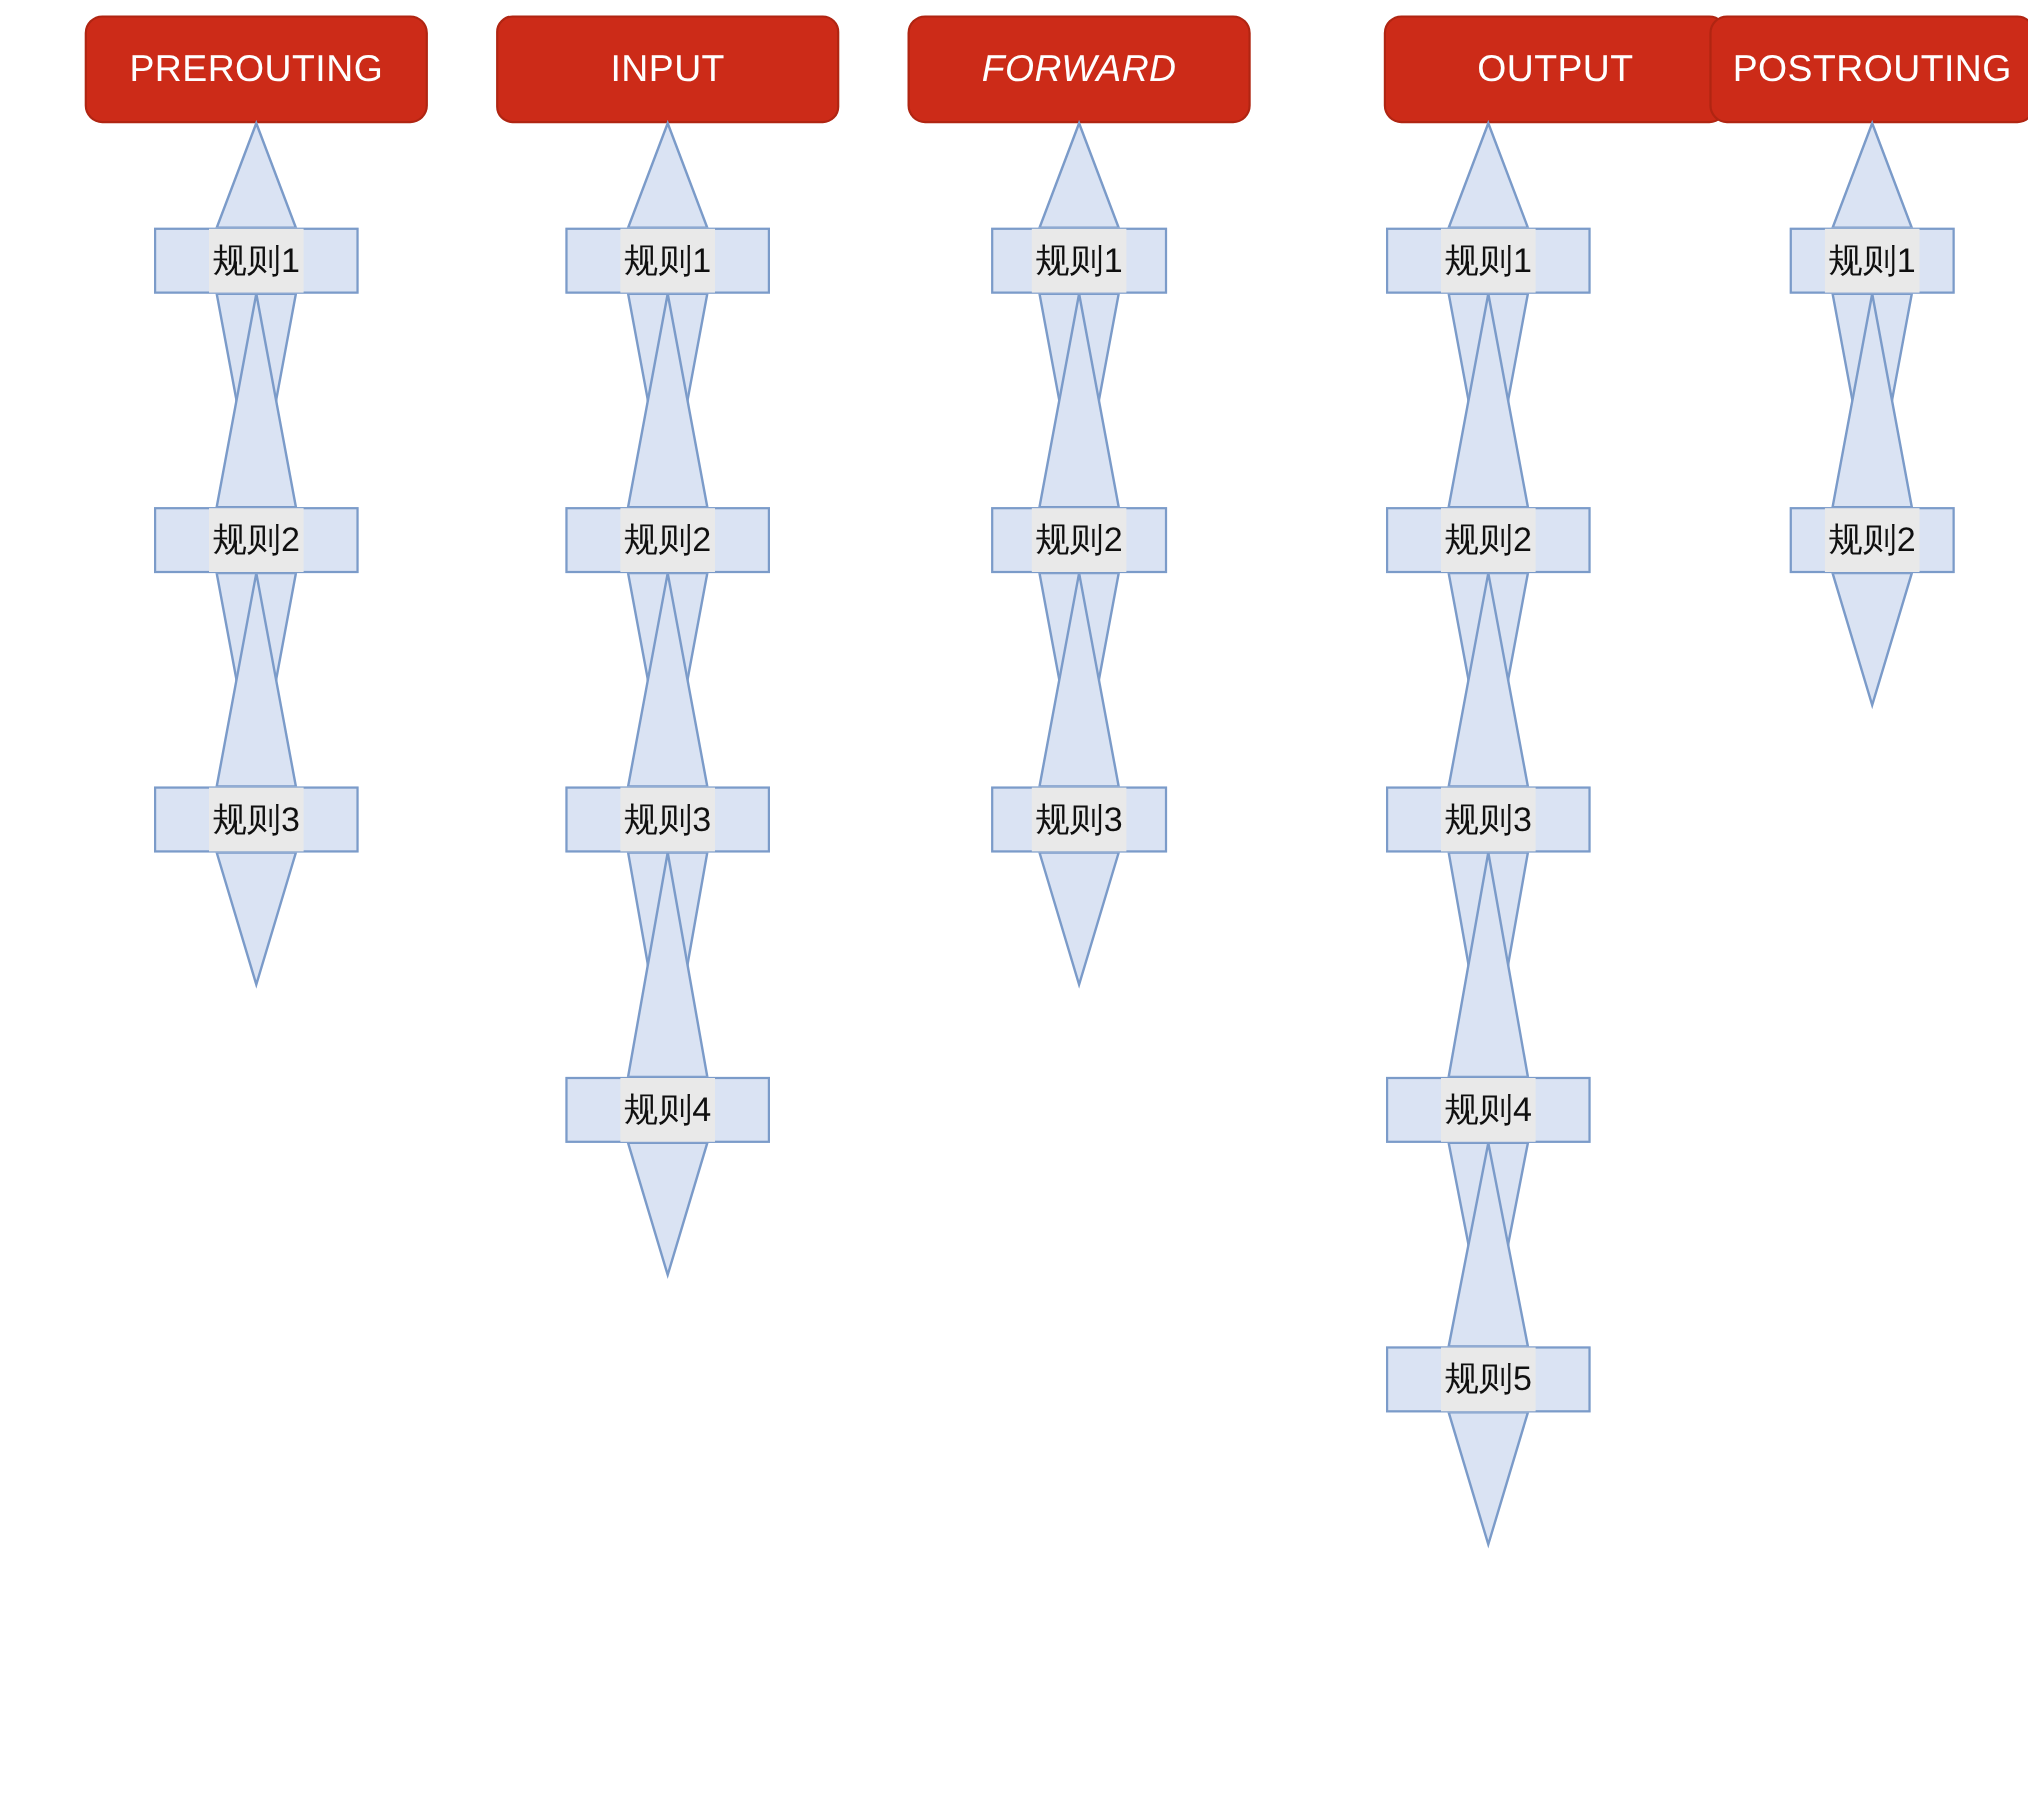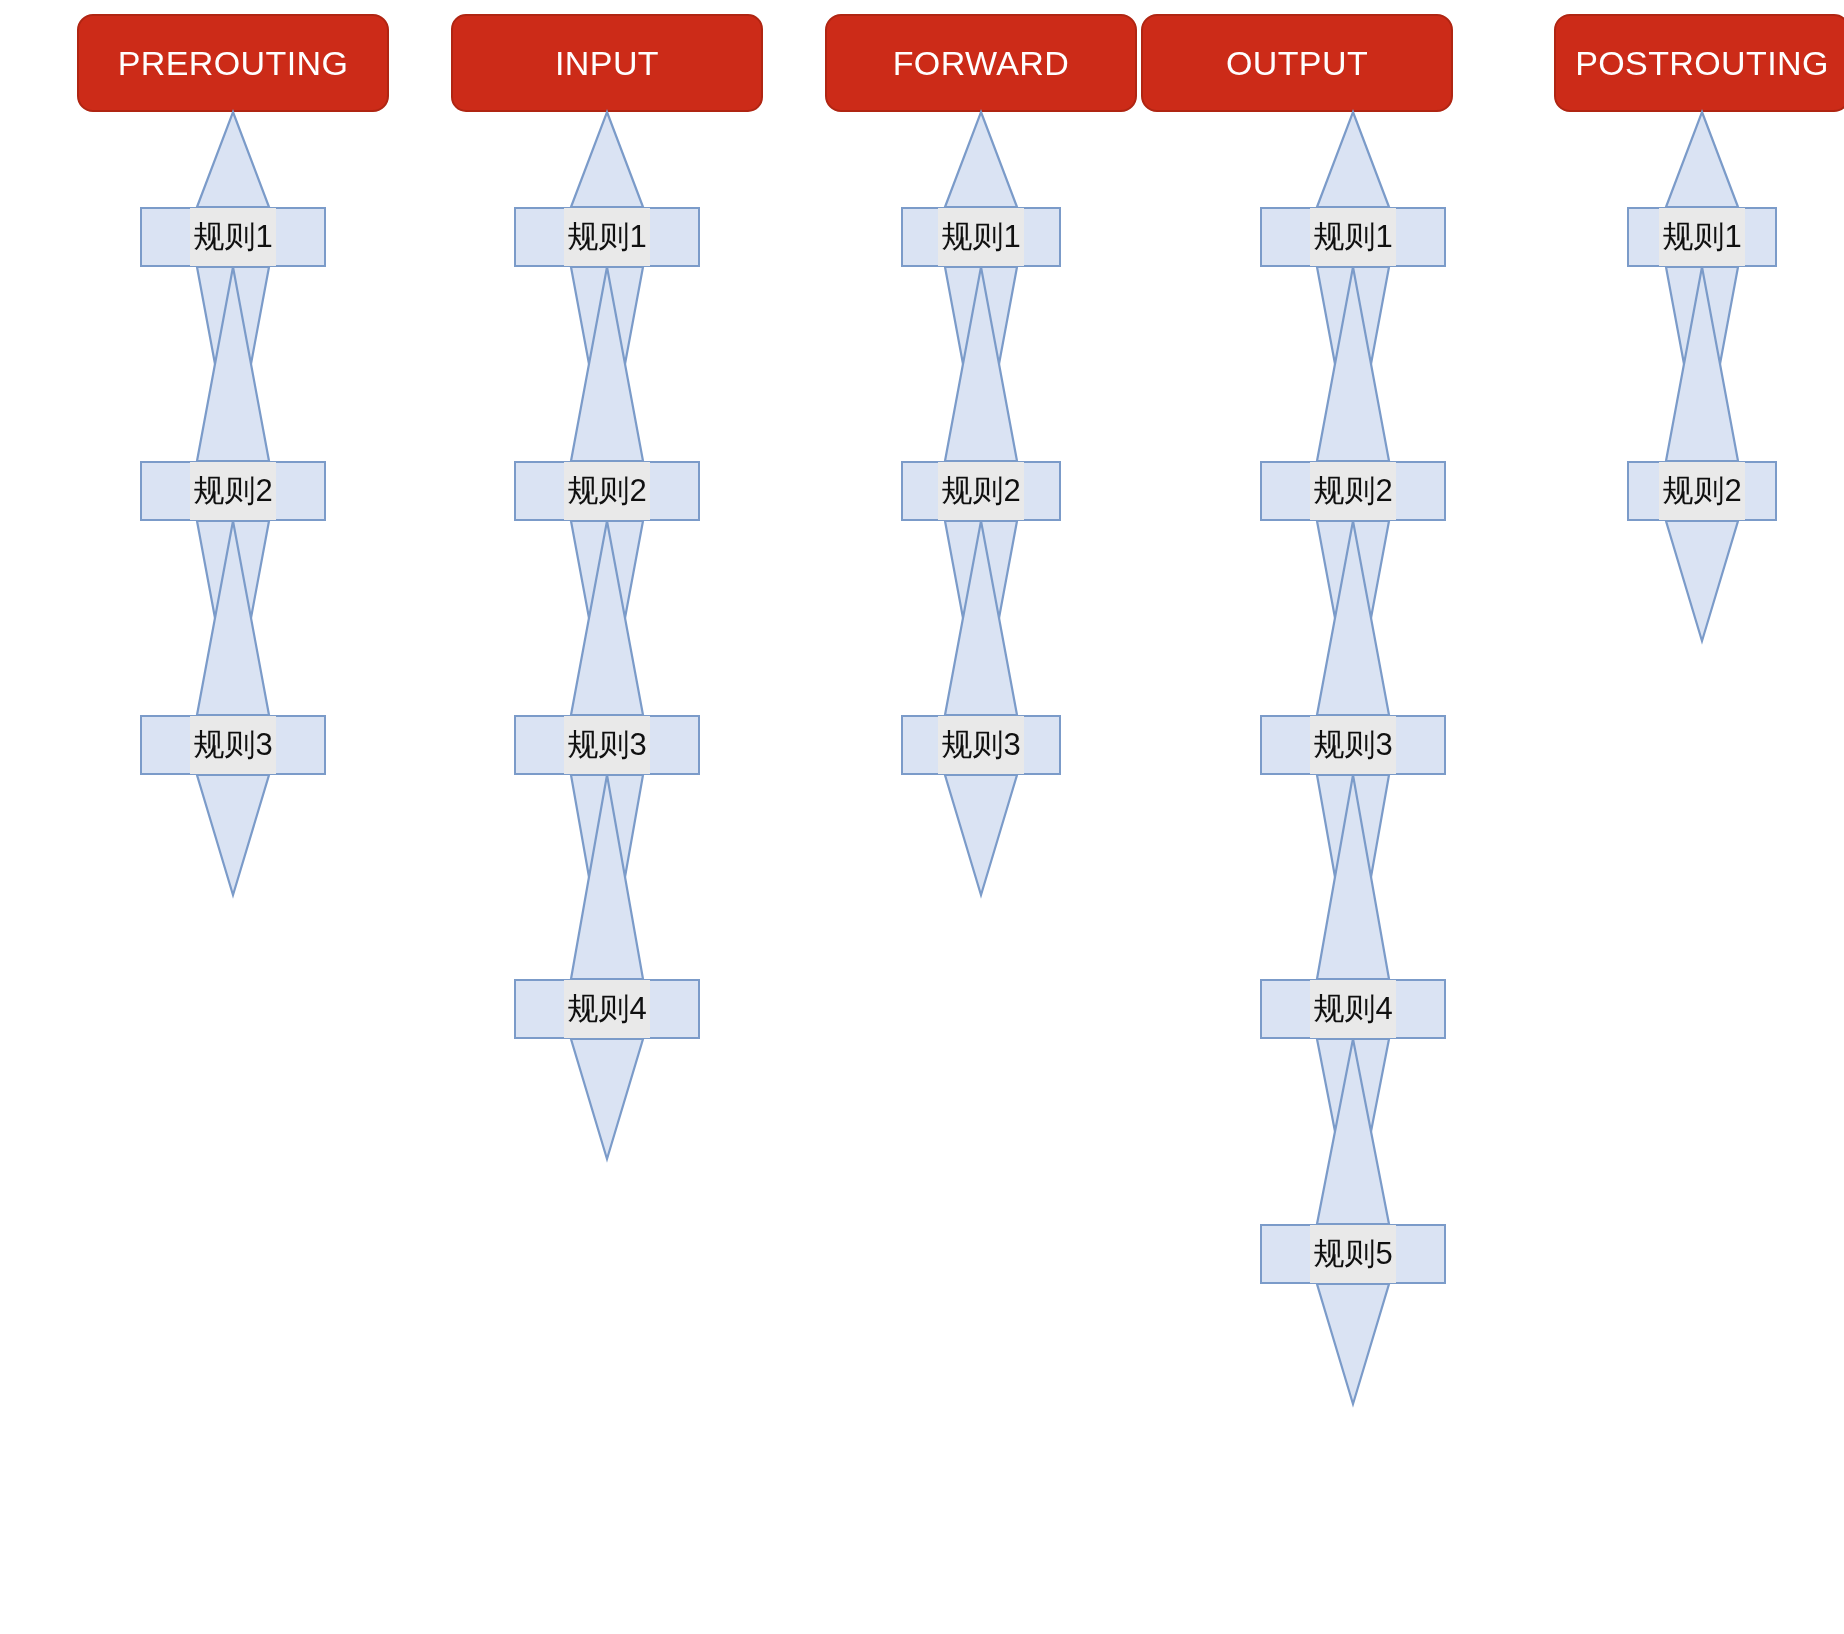--- a/index.html
+++ b/index.html
@@ -139,21 +139,21 @@
       </svg>
       <svg class="conn" width="80" height="194" style="left: 941px; top: 521px;">
         <polygon points="4,0 76,0 40,194"></polygon>
       </svg>
       <svg class="conn" width="80" height="194" style="left: 941px; top: 521px;">
         <polygon points="40,0 76,194 4,194"></polygon>
       </svg>
       <svg class="conn" width="80" height="120" style="left: 941px; top: 775px;">
         <polygon points="4,0 76,0 40,120"></polygon>
       </svg>
-      <div class="hdr" style="left: 825px; top: 14px; width: 312px; height: 98px;">
+      <div class="hdr" style="left: 825px; top: 14px; width: 312px; height: 98px; font-style: italic;">
         <span>FORWARD</span>
       </div>
       <div class="rule" style="left: 901px; top: 207px; width: 160px; height: 60px;">
         <span class="lbl">规则1</span>
       </div>
       <div class="rule" style="left: 901px; top: 461px; width: 160px; height: 60px;">
         <span class="lbl">规则2</span>
       </div>
       <div class="rule" style="left: 901px; top: 715px; width: 160px; height: 60px;">
         <span class="lbl">规则3</span>
@@ -183,21 +183,21 @@
       </svg>
       <svg class="conn" width="80" height="185" style="left: 1313px; top: 1039px;">
         <polygon points="4,0 76,0 40,185"></polygon>
       </svg>
       <svg class="conn" width="80" height="185" style="left: 1313px; top: 1039px;">
         <polygon points="40,0 76,185 4,185"></polygon>
       </svg>
       <svg class="conn" width="80" height="120" style="left: 1313px; top: 1284px;">
         <polygon points="4,0 76,0 40,120"></polygon>
       </svg>
-      <div class="hdr" style="left: 1141px; top: 14px; width: 312px; height: 98px;">
+      <div class="hdr" style="left: 1258px; top: 14px; width: 312px; height: 98px;">
         <span>OUTPUT</span>
       </div>
       <div class="rule" style="left: 1260px; top: 207px; width: 186px; height: 60px;">
         <span class="lbl">规则1</span>
       </div>
       <div class="rule" style="left: 1260px; top: 461px; width: 186px; height: 60px;">
         <span class="lbl">规则2</span>
       </div>
       <div class="rule" style="left: 1260px; top: 715px; width: 186px; height: 60px;">
         <span class="lbl">规则3</span>

